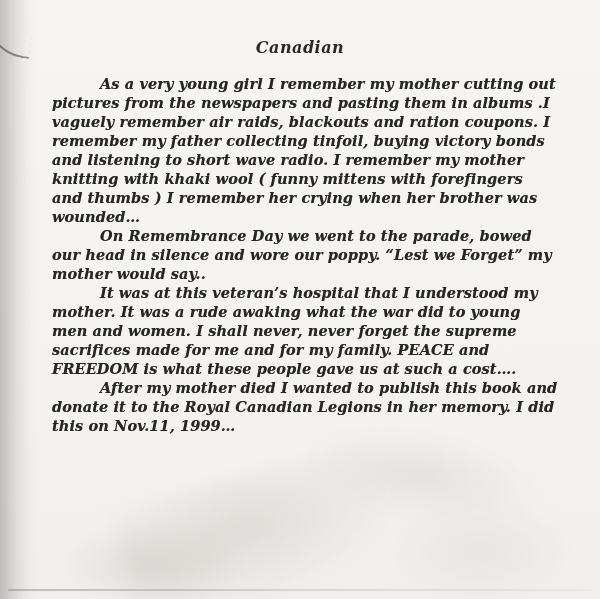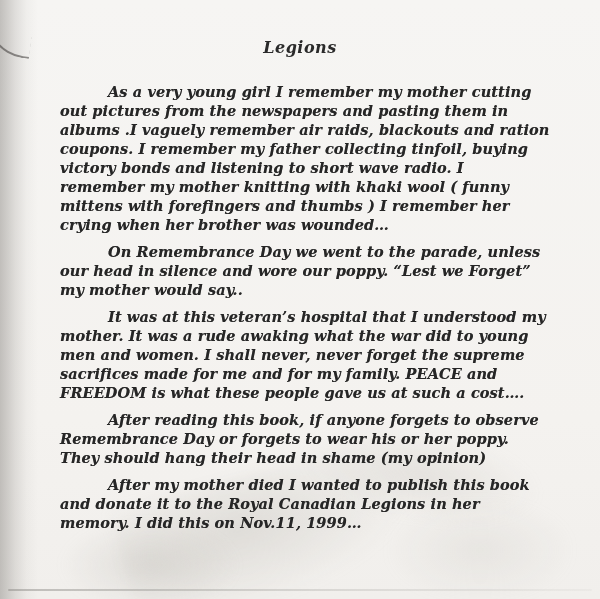--- a/index.html
+++ b/index.html
@@ -81,41 +81,40 @@
     width: 506px;
     color: #262626;
     font-size: 14.5px;
     line-height: 19px;
     font-weight: bold;
     font-style: italic;
     letter-spacing: 0.1px;
     text-shadow: 0 0 0.4px rgba(40,40,40,0.55);
   }
   .para {
-    margin: 8px;
+    margin: 0;
     text-indent: 48px;
   }
 </style>
 </head>
 <body>
 
 <div class="page">
 
   <div class="edge-left"></div>
   <div class="corner-curl"></div>
   <div class="ghost ghost-1"></div>
   <div class="ghost ghost-2"></div>
   <div class="ghost ghost-3"></div>
   <div class="ghost ghost-4"></div>
   <div class="edge-bottom"></div>
 
-  <h1 class="title">Legions</h1>
+  <h1 class="title">Canadian</h1>
 
   <div class="body-text">
     <p class="para">As a very young girl I remember my mother cutting out pictures from the newspapers and pasting them in albums .I vaguely remember air raids, blackouts and ration coupons. I remember my father collecting tinfoil, buying victory bonds and listening to short wave radio. I remember my mother knitting with khaki wool ( funny mittens with forefingers and thumbs ) I remember her crying when her brother was wounded…</p>
-    <p class="para">On Remembrance Day we went to the parade, unless our head in silence and wore our poppy. “Lest we Forget” my mother would say..</p>
+    <p class="para">On Remembrance Day we went to the parade, bowed our head in silence and wore our poppy. “Lest we Forget” my mother would say..</p>
     <p class="para">It was at  this veteran’s hospital that I understood my mother. It was a rude awaking what the war did to young men and women. I shall never, never forget the supreme sacrifices made for me and for my family. PEACE and FREEDOM  is what these people gave us at such a cost….</p>
-    <p class="para">After reading this book, if anyone forgets to observe Remembrance Day or forgets to wear his or her poppy. They should hang their head in shame (my opinion)</p>
     <p class="para">After my mother died I wanted to publish this book and donate it to the Royal Canadian Legions in her memory. I did this on Nov.11, 1999…</p>
 
   </div>
 
 </div>
 
 </body></html>

